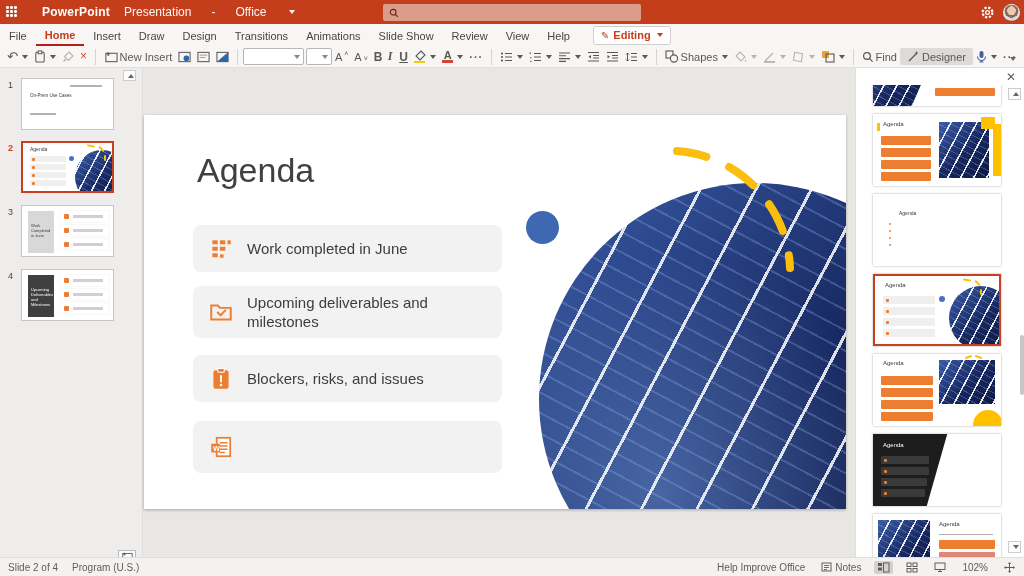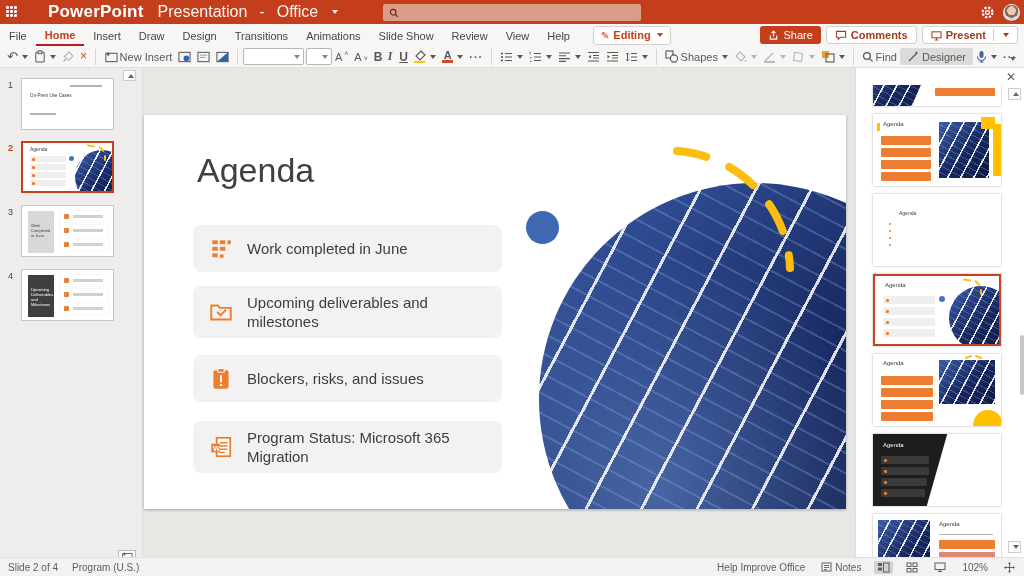--- a/index.html
+++ b/index.html
@@ -8,22 +8,22 @@
   #app{position:relative;width:1024px;height:576px;background:#e9e7e4;overflow:hidden}
   .abs{position:absolute}
   .chev{width:0;height:0;border-left:3px solid transparent;border-right:3px solid transparent;border-top:4px solid currentColor;display:inline-block;margin-left:2px}
   .vdiv{width:1px;height:16px;background:#d6d4d2;margin:0 5px}
 
   
   #topbar{left:0;top:0;width:1024px;height:24px;background:#c43e1c;color:#fff;display:flex;align-items:center}
   #waffle{width:24px;height:24px;display:flex;align-items:center;justify-content:center;cursor:pointer}
   .dots{display:grid;grid-template-columns:repeat(3,4px);grid-template-rows:repeat(3,4px)}
   .dots i{width:2.5px;height:2.5px;background:#fff;border-radius:50%}
-  #appname{font-weight:bold;font-size:17px;margin:0 14px 0 24px;letter-spacing:.2px}
-  #docname{font-size:16px;display:flex;align-items:center;gap:12px;opacity:.95}
+  #appname{font-weight:bold;font-size:12px;margin:0 14px 0 18px;letter-spacing:.2px}
+  #docname{font-size:12px;display:flex;align-items:center;gap:20px;opacity:.95}
   #search{position:absolute;left:383px;top:4px;width:258px;height:17px;background:#dc9c8a;border:none;border-radius:2px;display:flex;align-items:center;padding:0 6px;gap:5px}
   #search input{flex:1;background:transparent;border:none;outline:none;font-size:10px;color:#5d2413;font-family:inherit}
   #search input::placeholder{color:#5d2413;opacity:.85}
   #topbar-right{position:absolute;right:4px;top:0;height:24px;display:flex;align-items:center;gap:8px}
   #avatar{width:17px;height:17px;border-radius:50%;background:radial-gradient(circle at 50% 38%,#e8cbb2 0 36%,#8a6a52 37% 58%,#cfd6e2 59%);border:1px solid rgba(255,255,255,.6)}
 
   
   #tabsrow{left:0;top:24px;width:1024px;height:22px;background:#f7f6f5;display:flex;align-items:center}
   .rtab{padding:4px 9px 3px 9px;font-size:11px;color:#484644;cursor:pointer;white-space:nowrap}
   .rtab.active{color:#c43e1c;font-weight:bold;border-bottom:2px solid #b91c1c}
@@ -147,44 +147,20 @@
     <span class="rtab">Slide Show</span>
     <span class="rtab">Review</span>
     <span class="rtab">View</span>
     <span class="rtab">Help</span>
     <span id="editing-btn">
       <span class="glyph" style="font-size:10px">✎</span>
       <span>Editing</span>
       <span class="chev"></span>
     </span>
   </div>
-  <div id="ribbon-right" class="abs">
-    <span class="rbtn primary">
-      <svg width="11" height="11" viewBox="0 0 12 12">
-          <path d="M6 7V1.5M3.8 3.5L6 1.3l2.2 2.2" stroke="#fff" stroke-width="1.2" fill="none"></path>
-          <path d="M2.5 6v4h7V6" stroke="#fff" stroke-width="1.2" fill="none"></path>
-        </svg>
-      <span>Share</span>
-    </span>
-    <span class="rbtn ghost">
-      <svg width="12" height="11" viewBox="0 0 13 12">
-          <path d="M1.5 1.5h10v6.5H6l-2.5 2.3V8H1.5z" fill="none" stroke="#a33c20" stroke-width="1.1"></path>
-        </svg>
-      <span>Comments</span>
-    </span>
-    <span class="rbtn ghost">
-      <svg width="11" height="11" viewBox="0 0 12 12">
-          <rect x="1" y="2" width="10" height="6.5" fill="none" stroke="#a33c20" stroke-width="1.1"></rect>
-          <path d="M6 8.5v2M4 11h4" stroke="#a33c20" stroke-width="1.1"></path>
-        </svg>
-      <span>Present</span>
-      <span style="width:1px;height:12px;background:#d2d0ce;margin:0 3px"></span>
-      <span class="chev"></span>
-    </span>
-  </div>
 
   <div id="toolbar" class="abs">
     <span class="tb">
         <span class="glyph">↶</span>
         <span class="chev"></span>
       </span>
     <span class="tb">
       <svg width="12" height="13" viewBox="0 0 12 14">
           <rect x="1.5" y="2.5" width="9" height="10.5" rx="1" fill="none" stroke="#5a5855" stroke-width="1.1"></rect>
           <rect x="4" y="1" width="4" height="3" fill="#f7f6f5" stroke="#5a5855" stroke-width="1.1"></rect>
@@ -480,21 +456,20 @@
         <span class="ctext">Blockers, risks, and issues</span>
       </div>
 
       <div class="card" style="top:306px;height:52px">
         <svg class="cicon" width="26" height="26" viewBox="0 0 24 24">
             <rect x="8" y="3.5" width="12.5" height="17" fill="#fff" stroke="#ed7d31" stroke-width="1.6"></rect>
             <path d="M11 8h7M11 11h7M11 14h7M11 17h4.5" stroke="#ed7d31" stroke-width="1.4"></path>
             <rect x="3" y="9" width="8" height="8" fill="#ed7d31"></rect>
             <text x="4.6" y="15.6" font-size="6.6" font-weight="bold" fill="#fff" font-family="Liberation Sans, sans-serif">W</text>
           </svg>
-        <span class="ctext">Program Status: Microsoft 365 Migration</span>
       </div>
 
       <div id="dot-blue"></div>
       <div id="solar-circle" class="solar-lg"></div>
       <svg class="abs" style="left:0;top:0" width="702" height="394" pointer-events="none">
         <path d="M 533 36 A 122 122 0 0 1 646 153" fill="none" stroke="#fbbd0e" stroke-width="8" stroke-linecap="round" stroke-dasharray="30 25"></path>
       </svg>
     </div>
   </div>
 

